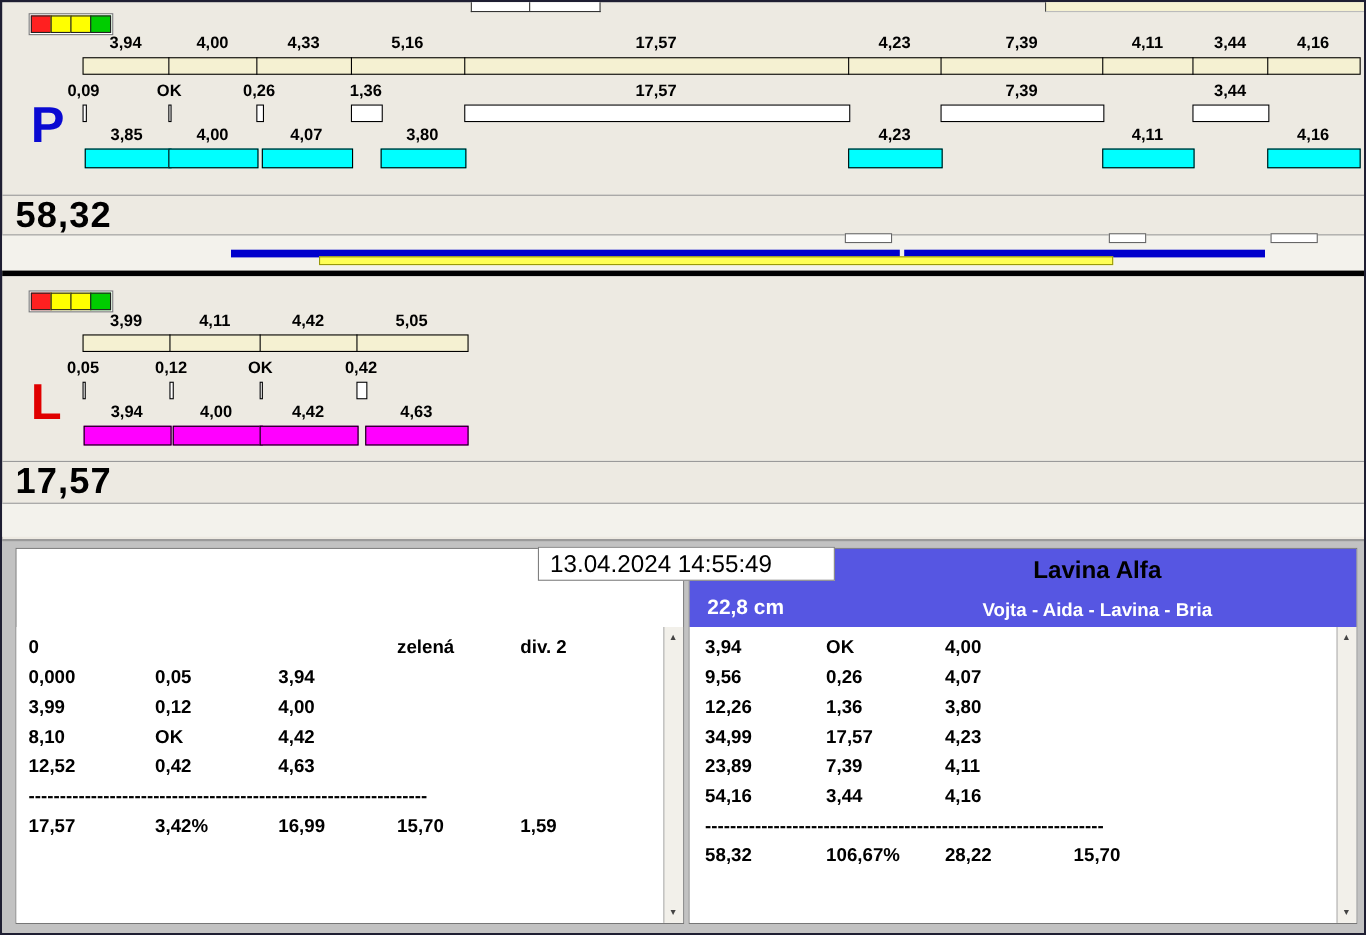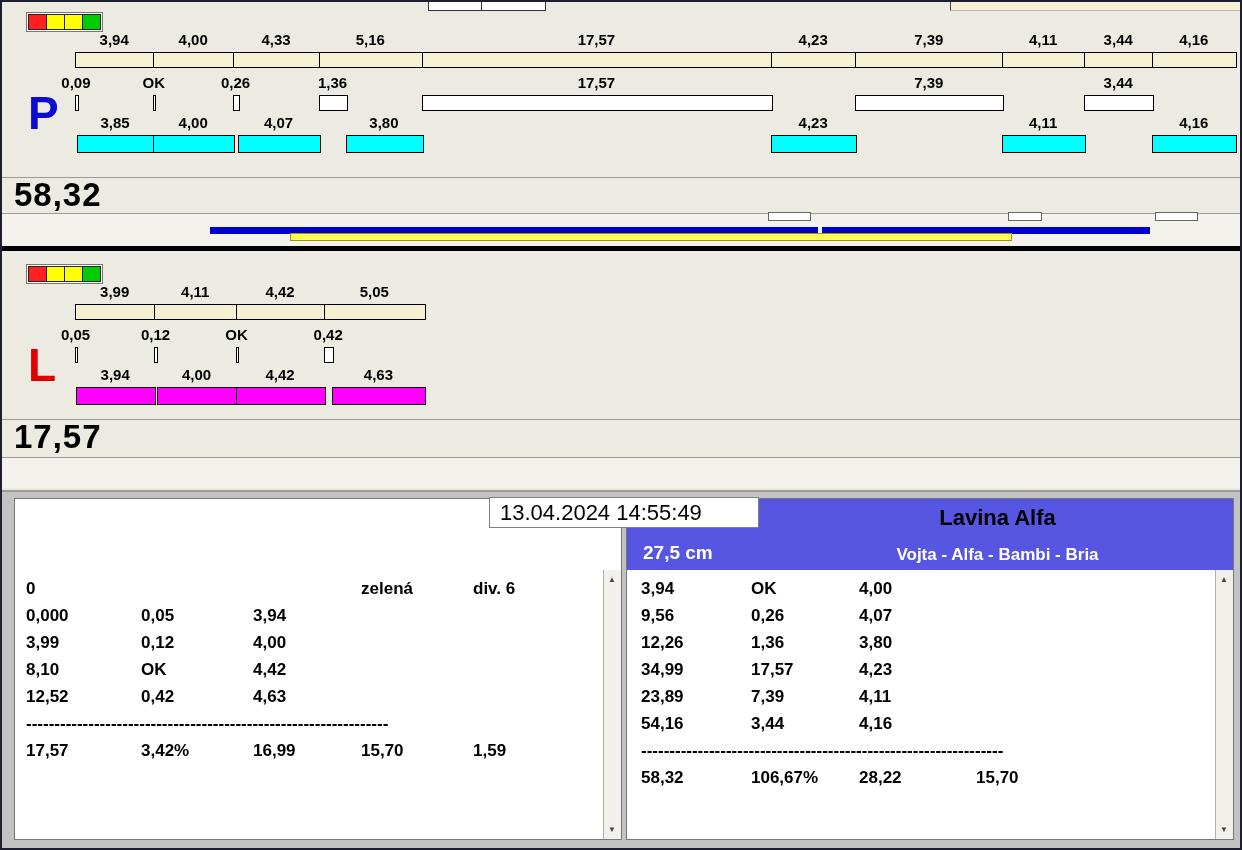--- a/index.html
+++ b/index.html
@@ -211,21 +211,21 @@
   <section class="bottom">
 
     <div class="team-panel left-panel">
       <div class="team-content">
         <div class="rows">
             <div class="trow">
               <span class="tcell">0</span>
               <span class="tcell"></span>
               <span class="tcell"></span>
               <span class="tcell">zelená</span>
-              <span class="tcell">div. 6</span>
+              <span class="tcell">div. 2</span>
             </div>
             <div class="trow">
               <span class="tcell">0,000</span>
               <span class="tcell">0,05</span>
               <span class="tcell">3,94</span>
               <span class="tcell"></span>
               <span class="tcell"></span>
             </div>
             <div class="trow">
               <span class="tcell">3,99</span>
@@ -262,22 +262,22 @@
           <div class="sb-btn sb-down">▼</div>
         </div>
       </div>
     </div>
 
     <div class="datetime">13.04.2024 14:55:49</div>
 
     <div class="team-panel right-panel">
       <div class="team-header" style="background: rgb(86, 86, 226);">
         <div class="team-name">Lavina Alfa</div>
-        <div class="team-members">Vojta - Alfa - Bambi - Bria</div>
-        <div class="team-height">27,5 cm</div>
+        <div class="team-members">Vojta - Aida - Lavina - Bria</div>
+        <div class="team-height">22,8 cm</div>
       </div>
       <div class="team-content">
         <div class="rows">
             <div class="trow">
               <span class="tcell">3,94</span>
               <span class="tcell">OK</span>
               <span class="tcell">4,00</span>
               <span class="tcell"></span>
               <span class="tcell"></span>
             </div>

